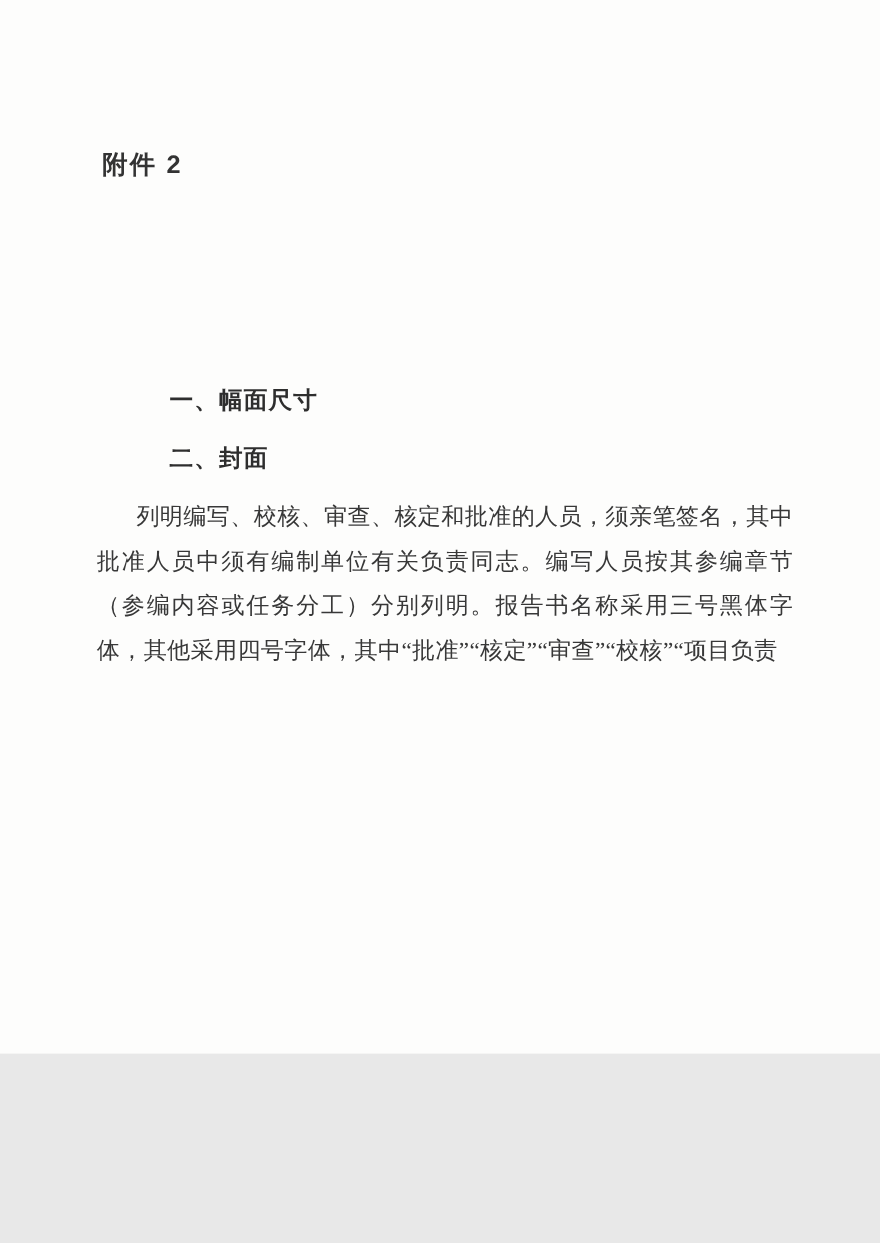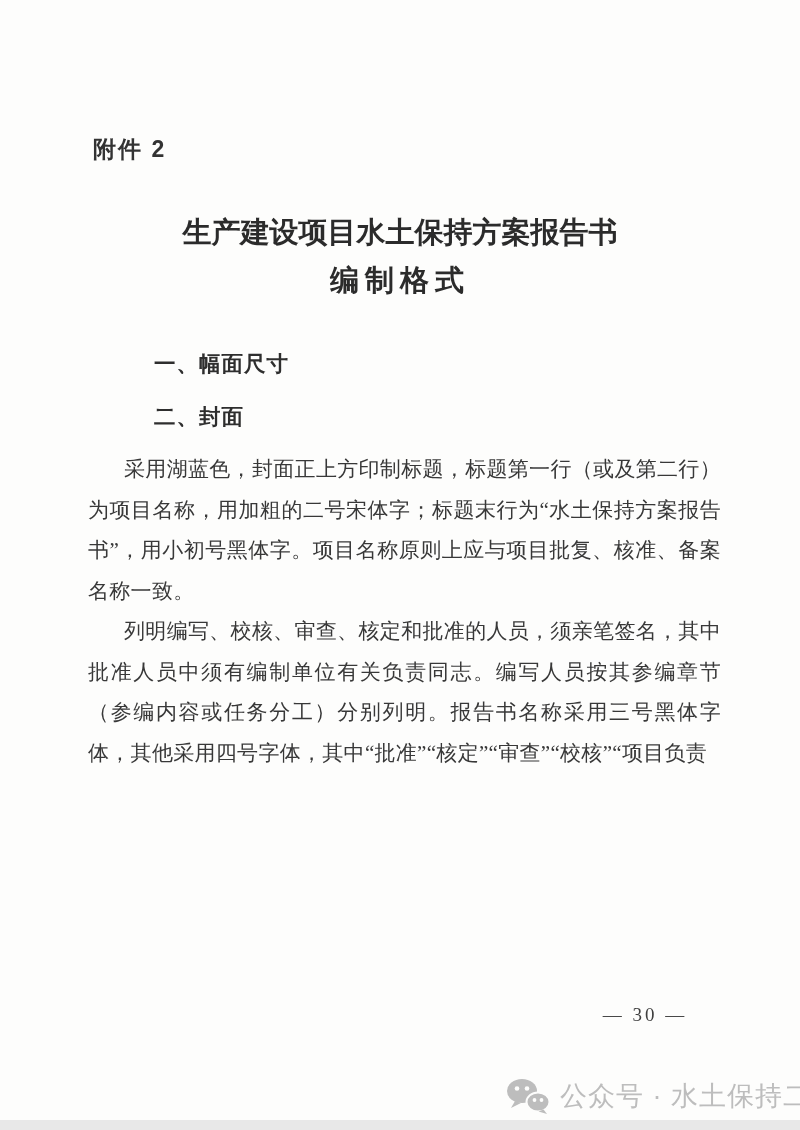--- a/index.html
+++ b/index.html
@@ -1,18 +1,18 @@
 <!DOCTYPE html>
 <html><head>
 <meta charset="utf-8">
 <style>
   html,body{margin:0;padding:0;background:#e8e8e8;}
   .page{
     position:relative;
-    width:800px;height:1120px;
+    width:800px;height:958px;
     margin:0 auto;
     background:#fdfdfc;
     overflow:hidden;
     color:#3a3a3a;
     font-family:"Liberation Serif", serif;
   }
   .attachment{
     position:absolute;left:93px;top:134px;
     font-size:23px;font-weight:bold;letter-spacing:2px;
     color:#333;
@@ -53,31 +53,26 @@
   }
   .wechat-icon{display:block;}
 </style>
 </head>
 <body>
 
 <div class="page">
 
   <div class="attachment">附件 2</div>
 
-  <div class="doc-title">
-    <div class="t1">生产建设项目水土保持方案报告书</div>
-    <div class="t2">编制格式</div>
-  </div>
 
   <div class="content">
 
     <h2>一、幅面尺寸</h2>
 
     <h2>二、封面</h2>
-    <p>采用湖蓝色，封面正上方印制标题，标题第一行（或及第二行）为项目名称，用加粗的二号宋体字；标题末行为“水土保持方案报告书”，用小初号黑体字。项目名称原则上应与项目批复、核准、备案名称一致。</p>
 
 
     <p>列明编写、校核、审查、核定和批准的人员，须亲笔签名，其中批准人员中须有编制单位有关负责同志。编写人员按其参编章节（参编内容或任务分工）分别列明。报告书名称采用三号黑体字体，其他采用四号字体，其中“批准”“核定”“审查”“校核”“项目负责</p>
 
   </div>
 
   <div class="page-number">— 30 —</div>
 
   <div class="footer">
     <svg class="wechat-icon" width="44" height="36" viewBox="0 0 44 36" aria-hidden="true">

